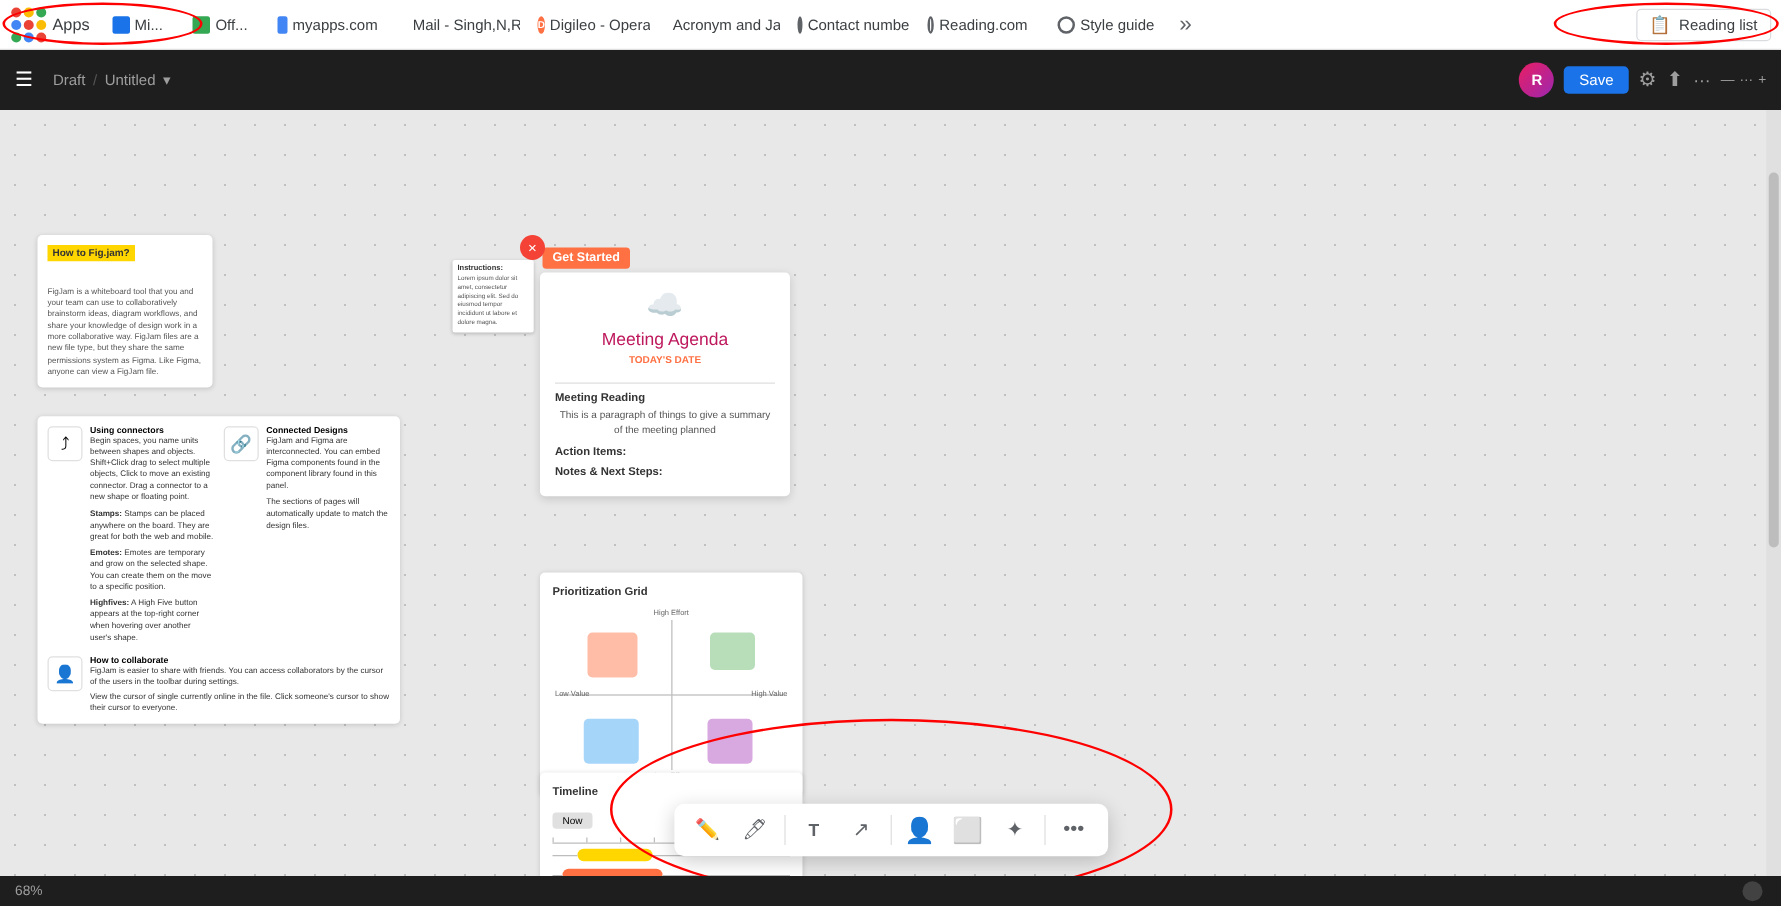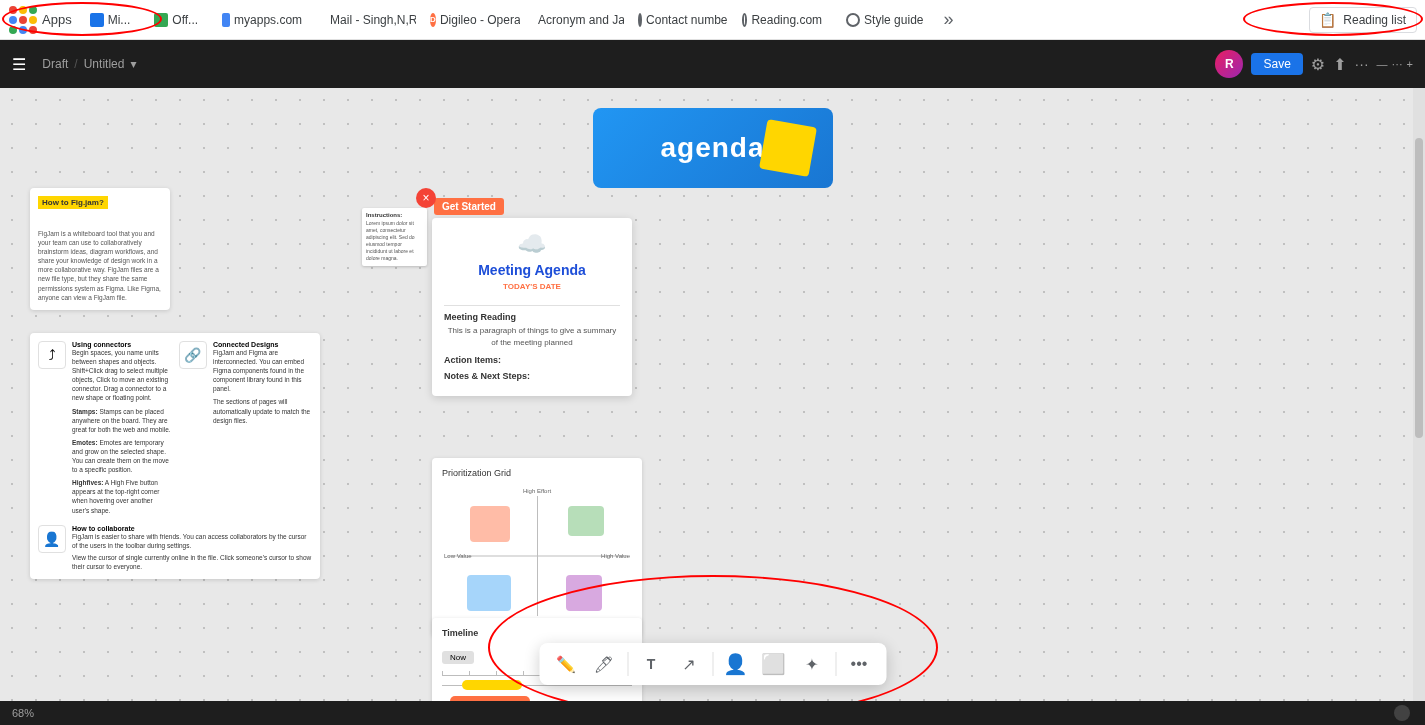--- a/index.html
+++ b/index.html
@@ -134,35 +134,35 @@
     }
     .instructions-title { font-weight: bold; font-size: 6px; margin-bottom: 2px; }
     .instructions-text { font-size: 5px; color: #555; line-height: 1.4; }
 
     
     .agenda-card {
       position: absolute; left: 432px; top: 130px; width: 200px;
       background: white; border-radius: 4px; padding: 12px;
       box-shadow: 0 2px 8px rgba(0,0,0,0.15); z-index: 10;
     }
-    .agenda-header { font-size: 14px; font-weight: bold; color: #1d4ed8; margin-bottom: 4px; }
+    .agenda-header { font-size: 14px; font-weight: normal; color: #be185d; margin-bottom: 4px; }
     .agenda-date { color: #ff7043; font-size: 8px; font-weight: bold; margin-bottom: 6px; }
     .agenda-section-title { font-size: 9px; font-weight: bold; color: #333; margin: 6px 0 3px; }
     .agenda-text { font-size: 8px; color: #555; line-height: 1.5; text-align: center; }
     .agenda-list { font-size: 8px; color: #555; line-height: 1.6; padding-left: 12px; }
     .agenda-icon { font-size: 24px; margin-bottom: 4px; }
     .agenda-card-header { display: flex; flex-direction: column; align-items: center; margin-bottom: 8px; }
 
     
     .priority-grid-card {
       position: absolute; left: 432px; top: 370px; width: 210px;
       background: white; border-radius: 4px; padding: 10px;
       box-shadow: 0 1px 4px rgba(0,0,0,0.15); z-index: 10;
     }
-    .priority-title { font-size: 9px; font-weight: normal; color: #333; margin-bottom: 8px; }
+    .priority-title { font-size: 9px; font-weight: bold; color: #333; margin-bottom: 8px; }
     .priority-grid-area { position: relative; height: 140px; }
 
     
     .timeline-card {
       position: absolute; left: 432px; top: 530px; width: 210px;
       background: white; border-radius: 4px; padding: 10px;
       box-shadow: 0 1px 4px rgba(0,0,0,0.15); z-index: 10;
     }
     .timeline-title { font-size: 9px; font-weight: bold; color: #333; margin-bottom: 8px; }
 
@@ -299,24 +299,20 @@
       <span>—</span>
         <span>···</span>
         <span>+</span>
     </div>
   </div>
 </div>
 
 <div class="main-content">
   <div class="canvas">
 
-    <div class="figma-banner">
-      <span>agenda</span>
-      <div class="figma-banner-icon"></div>
-    </div>
 
     <div class="tutorial-close">
       <span>×</span>
     </div>
 
     <div class="get-started-btn">Get Started</div>
 
     <div class="instructions-card">
       <div class="instructions-title">Instructions:</div>
       <div class="instructions-text">Lorem ipsum dolor sit amet, consectetur adipiscing elit. Sed do eiusmod tempor incididunt ut labore et dolore magna.</div>

